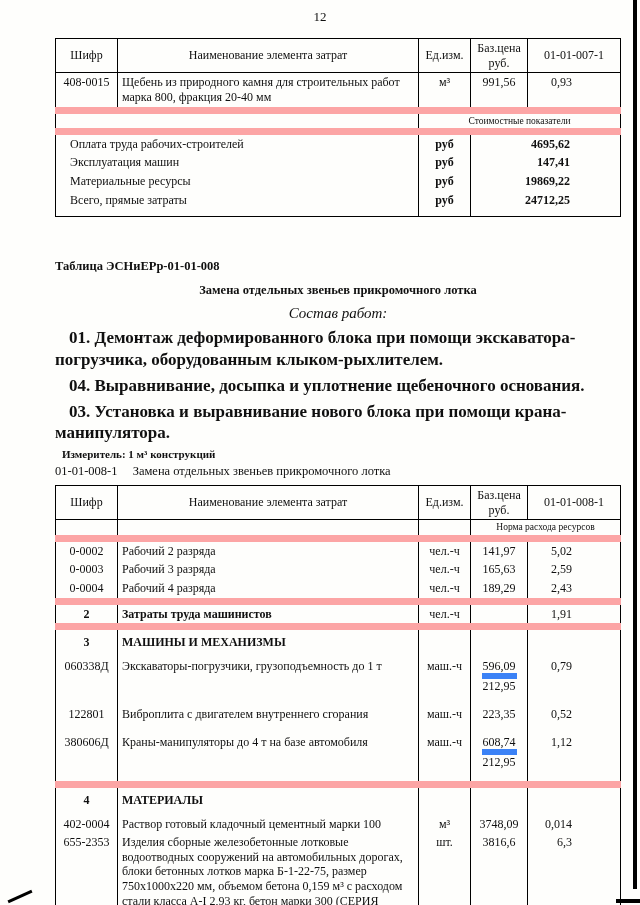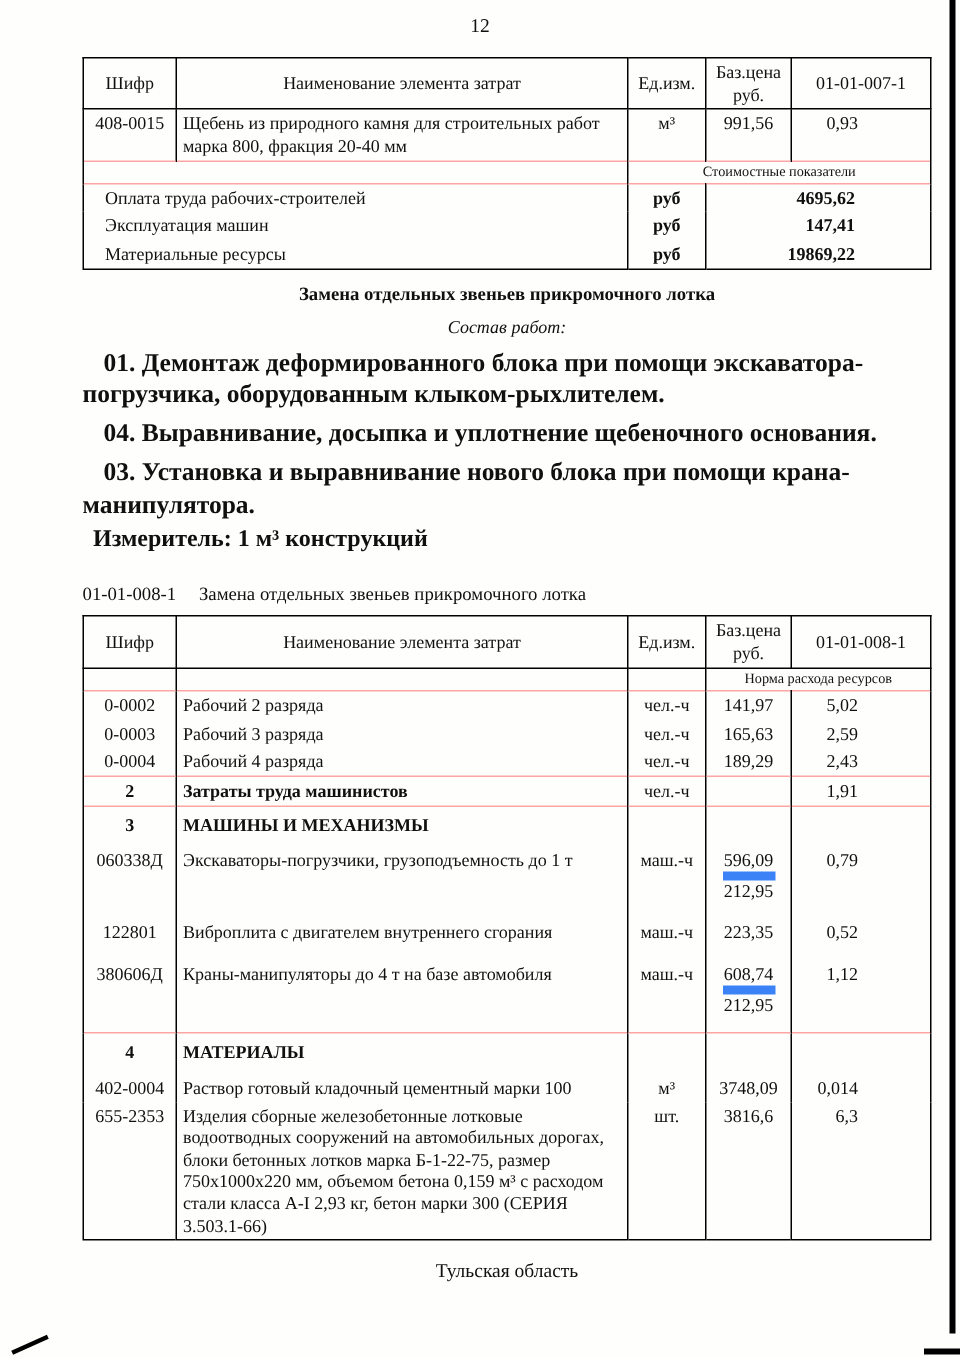--- a/index.html
+++ b/index.html
@@ -10,42 +10,42 @@
   .page-num{text-align:center;font-size:13px;padding-top:9px;}
   .content{margin:0 19px 0 55px;}
 
   table{border-collapse:collapse;table-layout:fixed;width:565px;border:1.4px solid #000;}
   td,th{
     border-left:1px solid #000;border-right:1px solid #000;
     font-size:12px;line-height:1.22;vertical-align:top;
     padding:2px 4px;font-weight:normal;text-align:left;
   }
   thead th{border:1px solid #000;text-align:center;vertical-align:middle;padding:2px 2px;}
-  tr.hline td{border-top:1px solid #fca5a5;}
+  tr.hline td{border-top:7px solid #fca5a5;}
   .c{text-align:center;}
   .r{text-align:right;padding-right:48px;}
   .b{font-weight:bold;}
   .small{font-size:9.5px;line-height:1.3;padding:1px 2px;text-align:center;}
   .t1{margin-top:13px;}
   .t2{margin-top:6px;}
   .cost-name{font-weight:normal;padding-left:14px;}
   .cost-unit{font-weight:bold;text-align:center;}
   .cost-val{font-weight:bold;text-align:right;padding-right:50px;}
   tr.last td{padding-bottom:9px;}
   tr.sec td{padding-top:5px;padding-bottom:7px;}
   tr.gap td{padding-bottom:11px;}
   .ftop{display:inline-block;border-bottom:6px solid #3b82f6;padding:0 1px;}
 
   .tbl-label{margin-top:42px;font-weight:bold;font-size:12.5px;}
   .sec-title{margin-top:9px;text-align:center;font-weight:bold;font-size:12.5px;}
-  .works-label{margin-top:7px;text-align:center;font-style:italic;font-size:12px;}
+  .works-label{margin-top:7px;text-align:center;font-style:italic;font-size:15px;}
   .works{margin-top:5px;font-size:17px;font-weight:bold;}
   .works p{margin:0 0 4px 0;text-indent:14px;line-height:1.28;}
-  .meter{margin-top:2px;font-size:16px;font-weight:bold;padding-left:7px;}
-  .norm-line{margin-top:20px;font-size:12.5px;}
+  .meter{margin-top:2px;font-size:11px;font-weight:bold;padding-left:7px;}
+  .norm-line{margin-top:4px;font-size:12.5px;}
   .norm-line .code{margin-right:12px;}
   .footer{margin-top:12px;text-align:center;font-size:13px;}
 
   .scan-right{position:absolute;top:0;right:3px;width:4px;height:889px;background:#000;}
   .scan-bl{position:absolute;left:7px;bottom:7px;width:26px;height:3px;background:#000;transform:rotate(-24deg);}
   .scan-br{position:absolute;right:0;bottom:2px;width:24px;height:4px;background:#000;}
 </style>
 </head>
 <body>
 
@@ -90,23 +90,29 @@
       <tr>
         <td colspan="2" class="cost-name">Эксплуатация машин</td>
         <td class="cost-unit">руб</td>
         <td colspan="2" class="cost-val">147,41</td>
       </tr>
       <tr>
         <td colspan="2" class="cost-name">Материальные ресурсы</td>
         <td class="cost-unit">руб</td>
         <td colspan="2" class="cost-val">19869,22</td>
       </tr>
+      <tr class="last">
+        <td colspan="2" class="cost-name">Всего, прямые затраты</td>
+        <td class="cost-unit">руб</td>
+        <td colspan="2" class="cost-val">24712,25</td>
+      </tr>
     </tbody>
   </table>
 
+  <div class="tbl-label">Таблица ЭСНиЕРр-01-01-008</div>
   <div class="sec-title">Замена отдельных звеньев прикромочного лотка</div>
   <div class="works-label">Состав работ:</div>
 
   <div class="works">
     <p>01. Демонтаж деформированного блока при помощи экскаватора-погрузчика, оборудованным клыком-рыхлителем.</p>
     <p>04. Выравнивание, досыпка и уплотнение щебеночного основания.</p>
     <p>03. Установка и выравнивание нового блока при помощи крана-манипулятора.</p>
   </div>
 
   <div class="meter">

